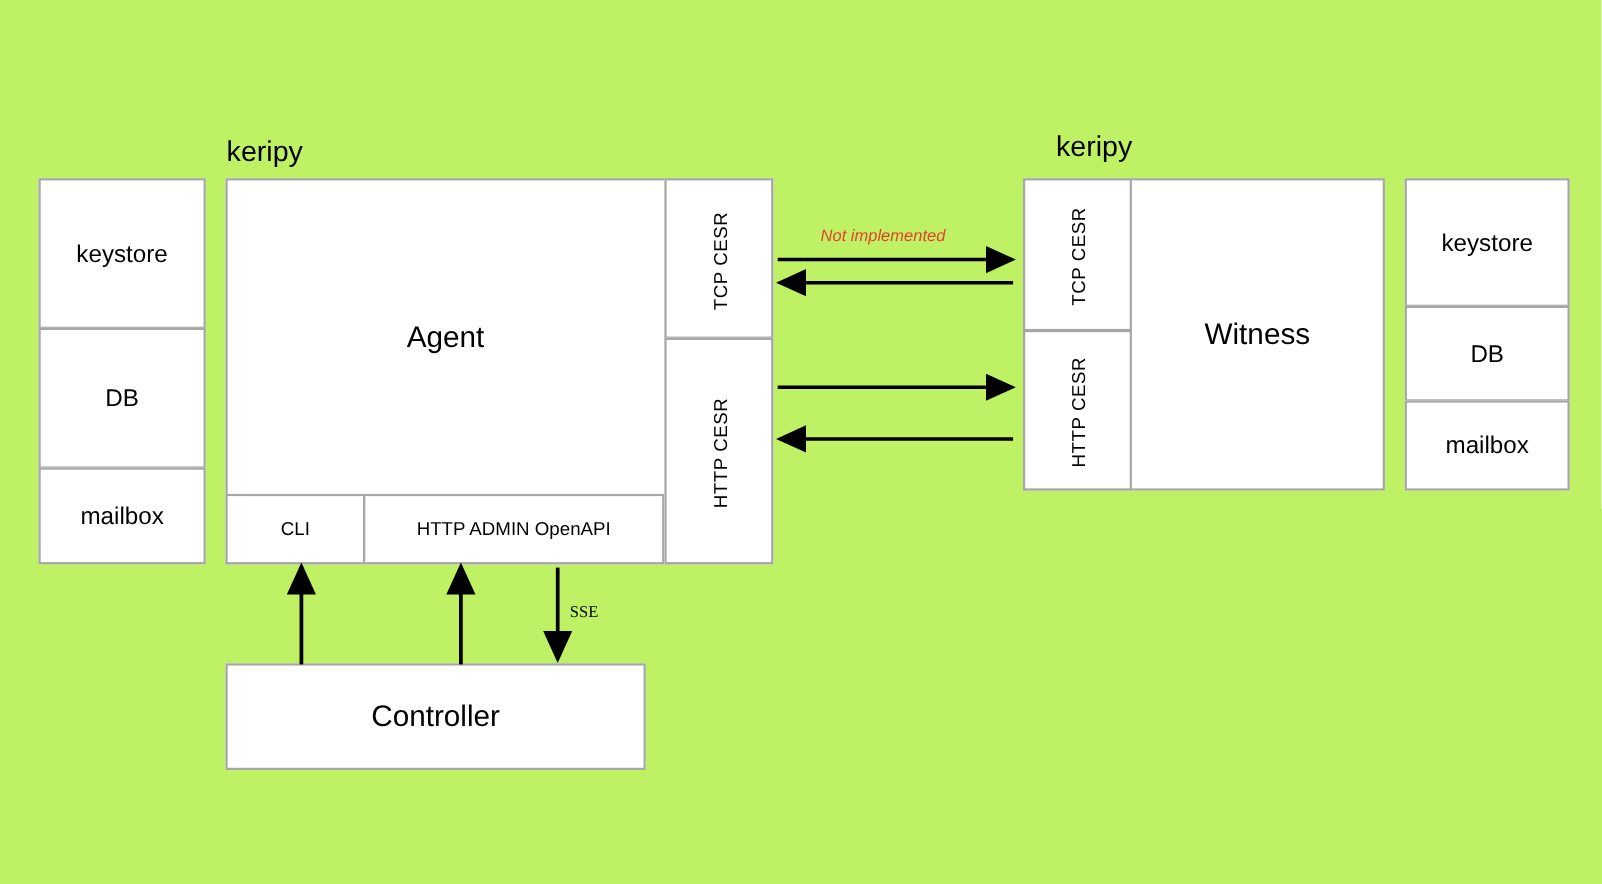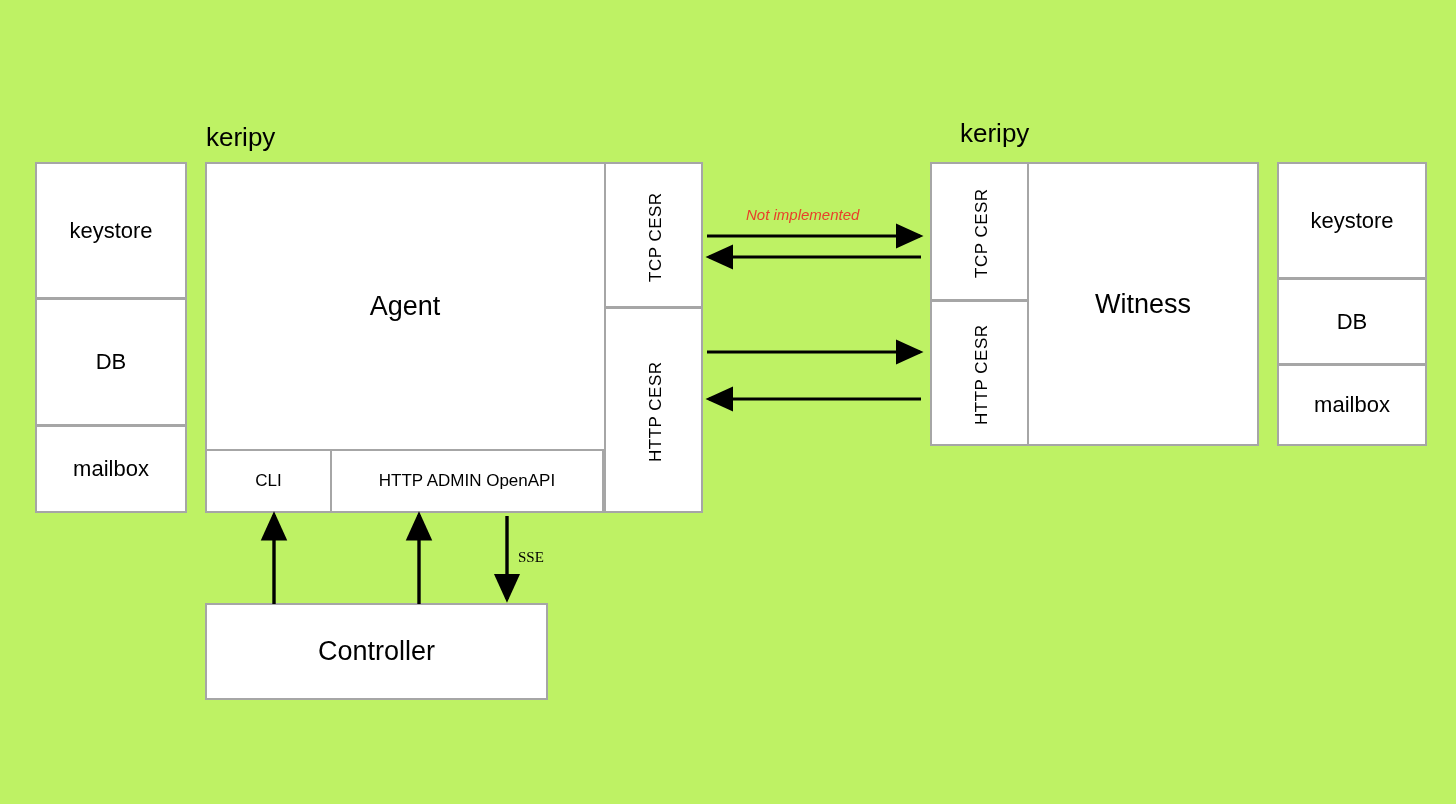--- a/index.html
+++ b/index.html
@@ -131,21 +131,21 @@
   <div class="box lbl-md" style="left:1277px; top:162px; width:150px; height:117px;">
     <span>keystore</span>
   </div>
   <div class="box lbl-md" style="left:1277px; top:278px; width:150px; height:87px;">
     <span>DB</span>
   </div>
   <div class="box lbl-md" style="left:1277px; top:364px; width:150px; height:82px;">
     <span>mailbox</span>
   </div>
 
-  <div class="box lbl-lg" style="left:205px; top:603px; width:343px; height:97px;">
+  <div class="box lbl-lg" style="left:205px; top:603px; width:382px; height:97px;">
     <span>Controller</span>
   </div>
 
   <div class="note" style="left:746px; top:206px;font-style:italic;">Not implemented</div>
 
   <div class="sse-label" style="left:518px; top:549px;font-family:Liberation Serif, serif;">SSE</div>
 
   <svg class="arrowsvg" style="left:700px; top:225px;" width="235" height="50">
     <defs>
       <marker id="arrR" markerWidth="9" markerHeight="9" refX="7.5" refY="4.5" orient="auto" markerUnits="strokeWidth">

